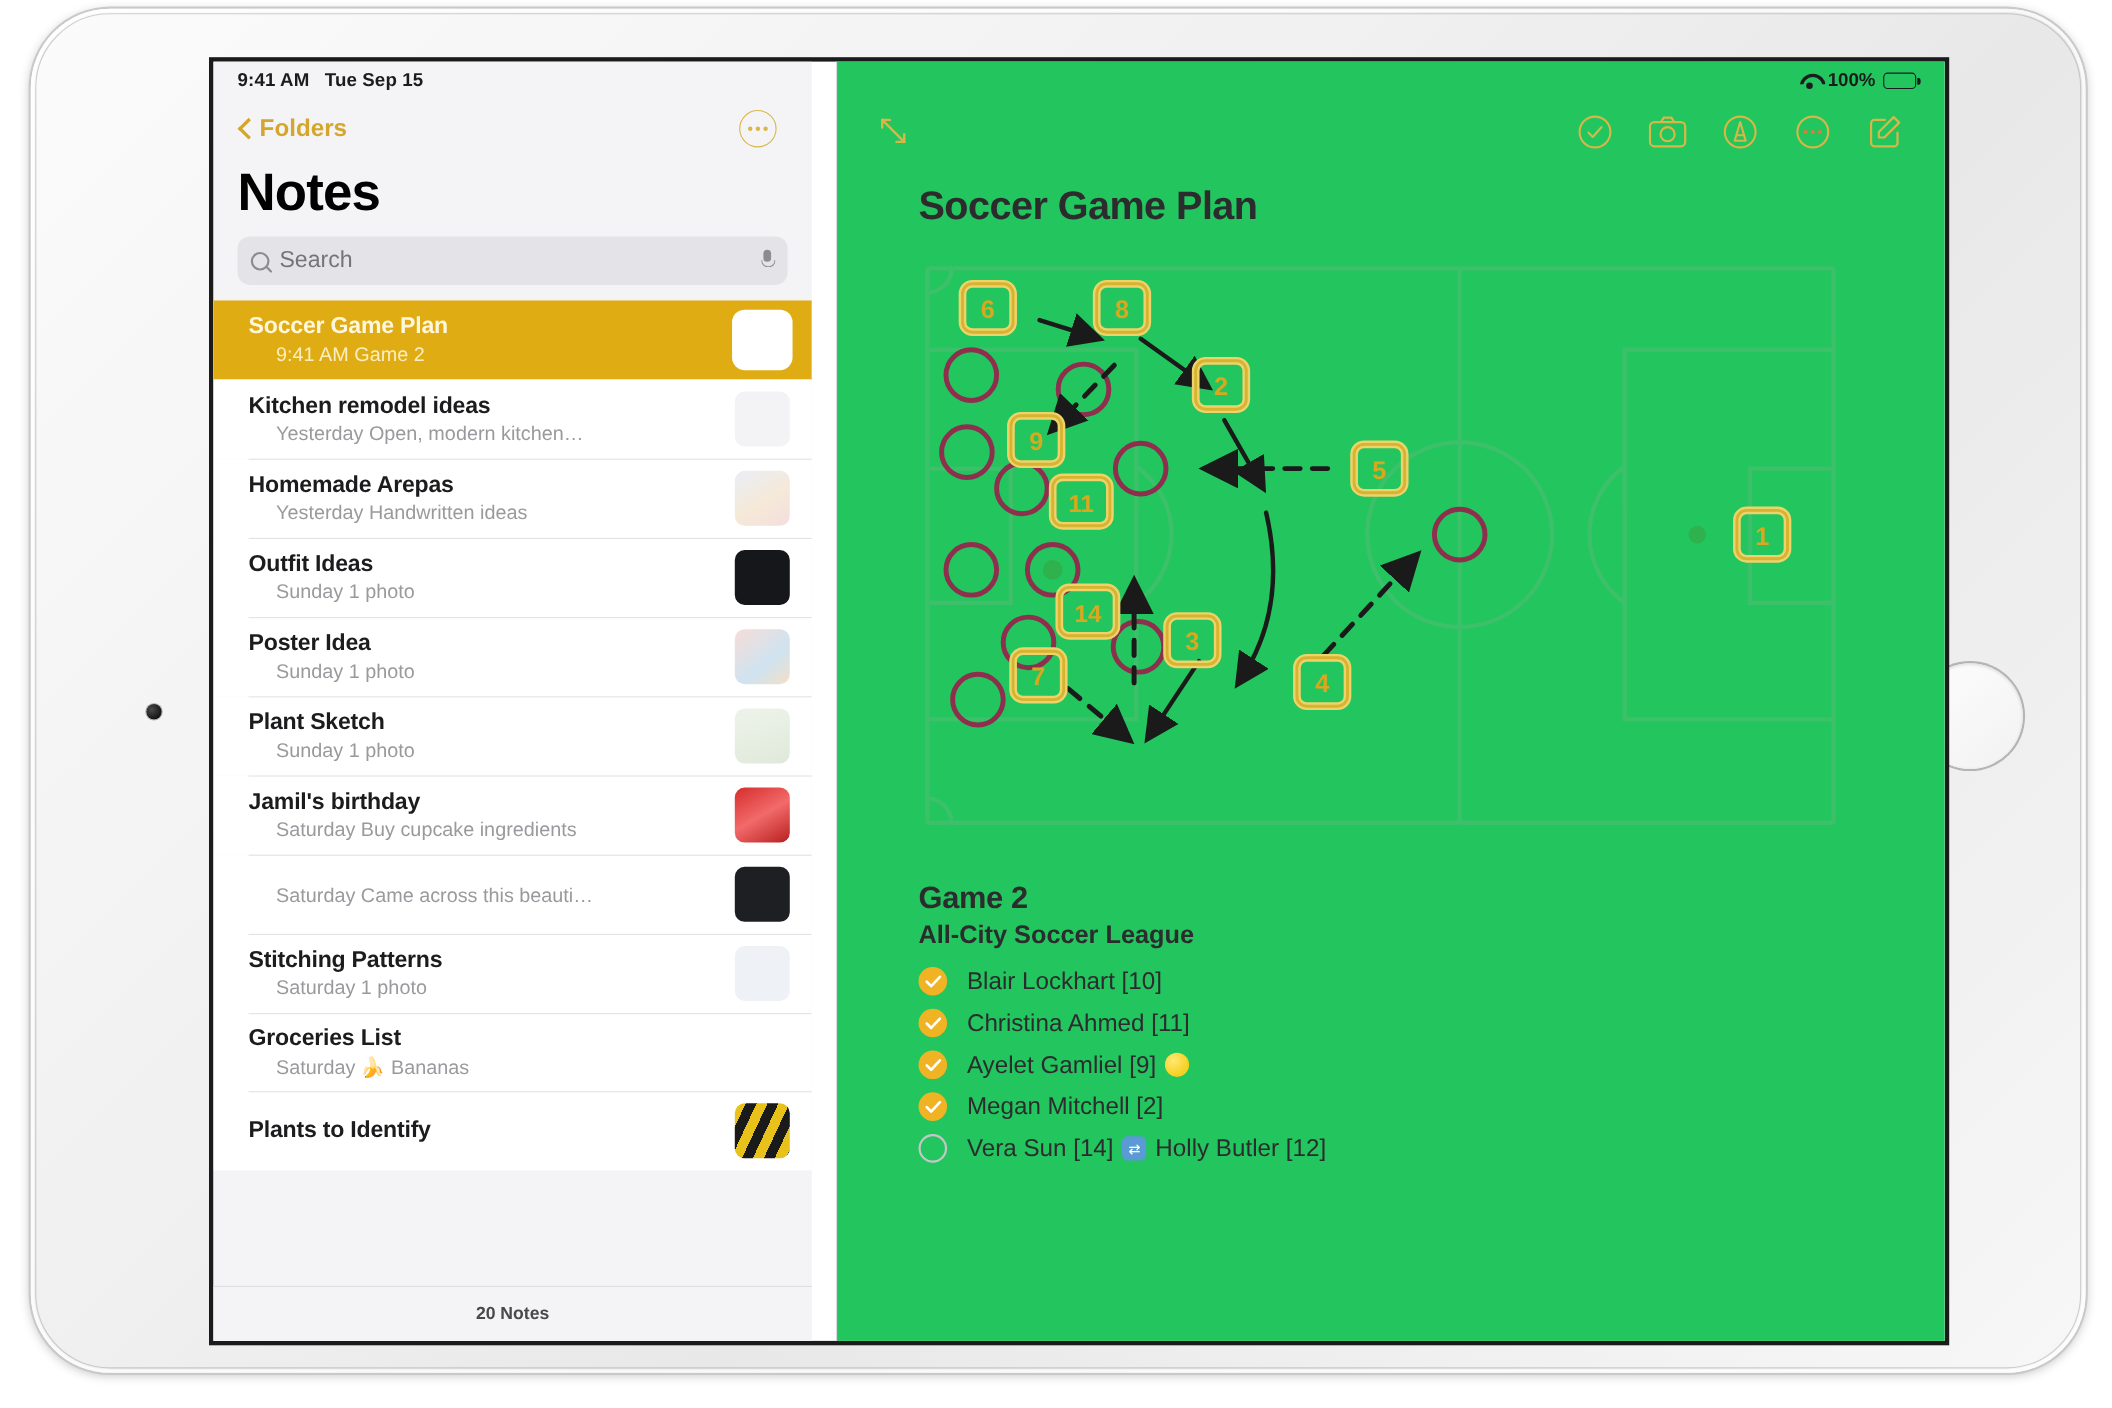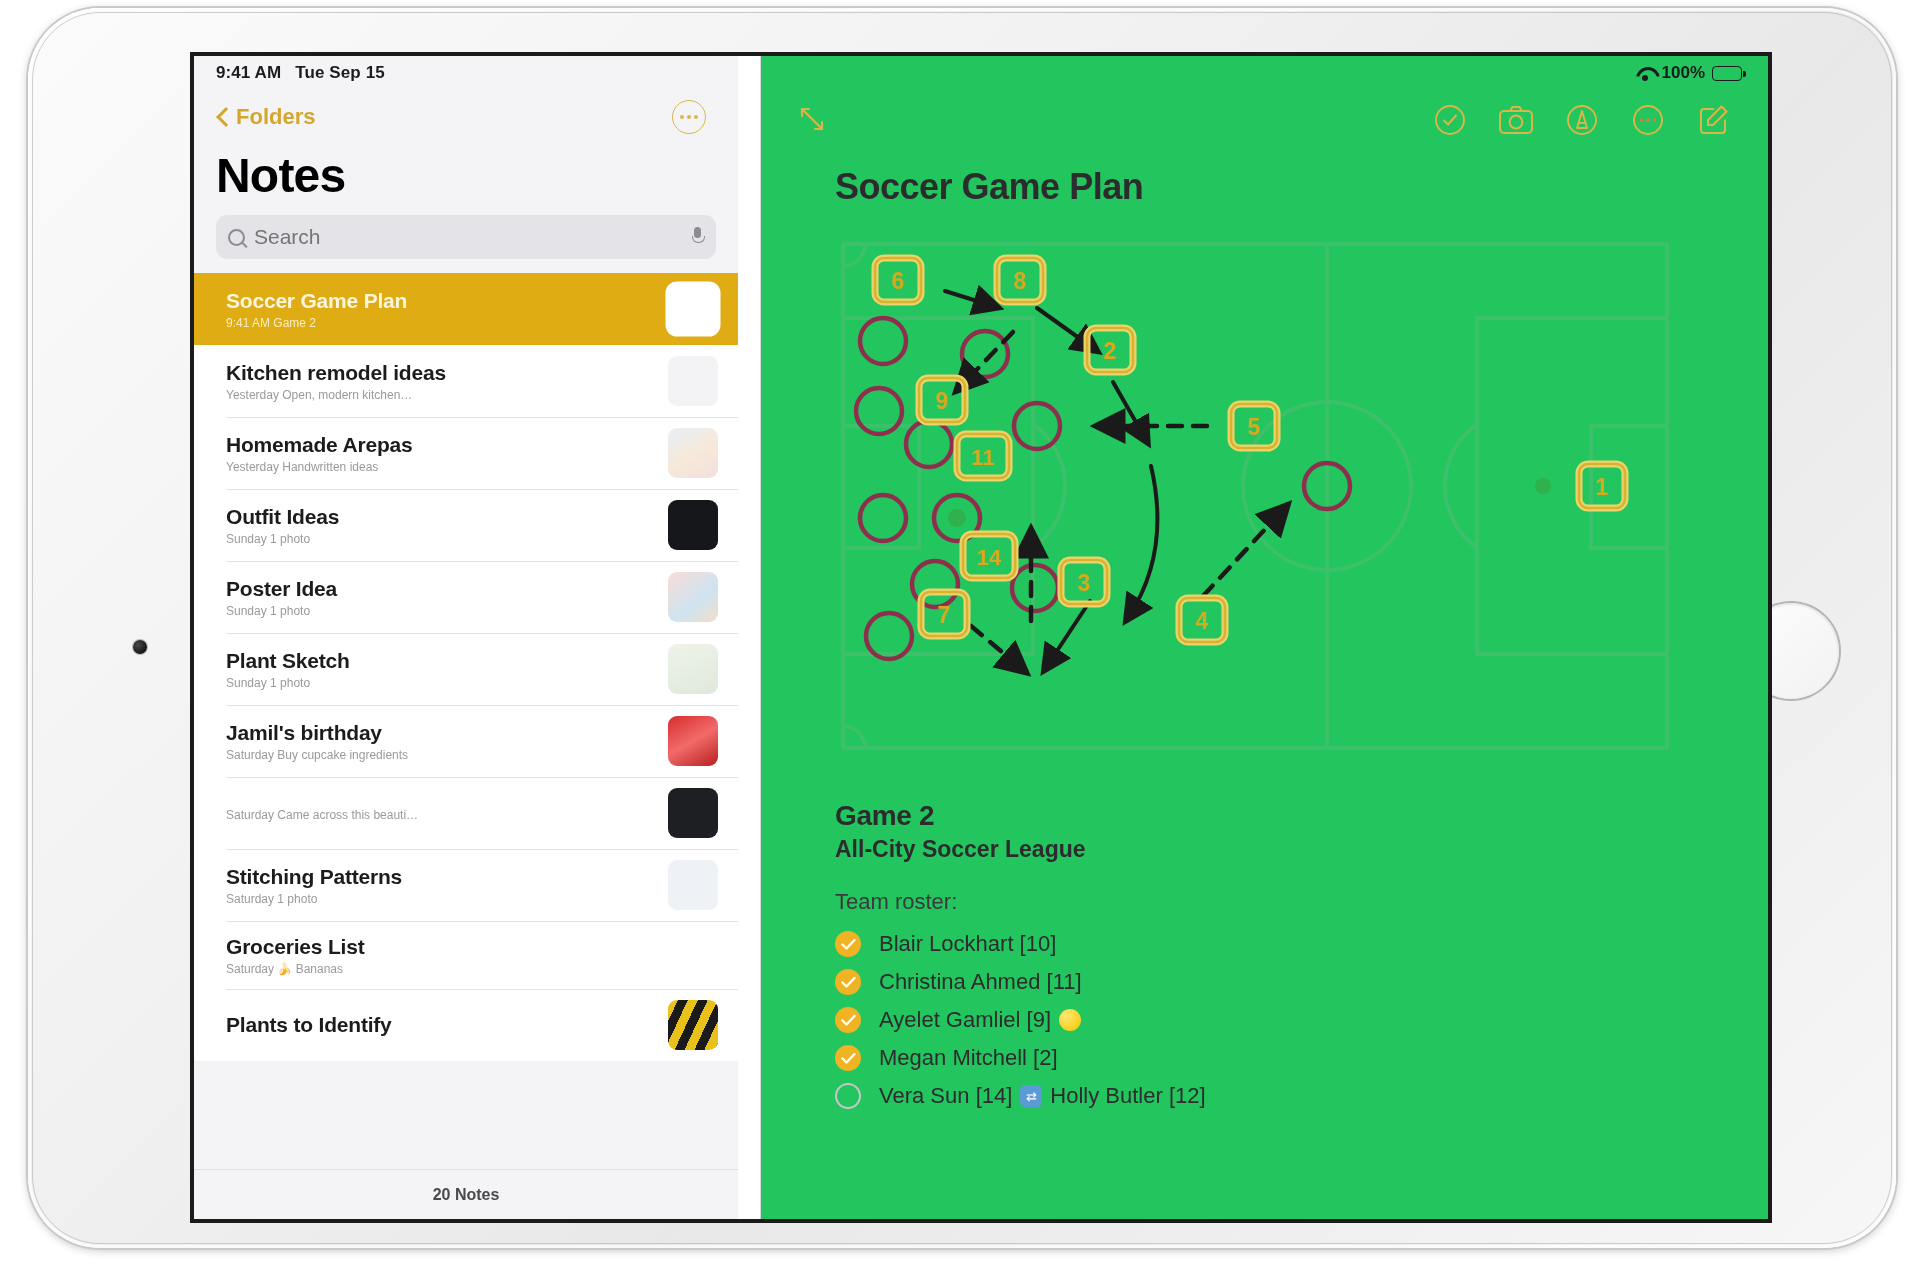--- a/index.html
+++ b/index.html
@@ -240,26 +240,27 @@
   .note-title {
     font-size: 21px;
     font-weight: bold;
     color: #1c1c1e;
     white-space: nowrap;
     overflow: hidden;
     text-overflow: ellipsis;
     letter-spacing: -0.2px;
   }
   .note-sub {
-    font-size: 12px;
+    font-size: 18px;
     color: #9a9a9e;
     margin-top: 3px;
     white-space: nowrap;
     overflow: hidden;
     text-overflow: ellipsis;
+    margin-left: 25px;
   }
   .selected .note-title { color: #fff7dd; }
   .selected .note-sub { color: #fbeec0; }
 
   .note-emoji { font-size: 18px; margin-right: 4px; }
 
   .thumb {
     width: 50px; height: 50px;
     border-radius: 9px;
     flex: 0 0 auto;
@@ -747,21 +748,20 @@
                 <rect x="744" y="228" width="46" height="44" rx="9" fill="none" stroke="#ecd36a" stroke-width="7"></rect>
                 <rect x="744" y="228" width="46" height="44" rx="9" fill="none" stroke="#d8b331" stroke-width="2.6"></rect>
                 <text x="767" y="259" font-family="Liberation Sans, sans-serif" font-size="23" font-weight="bold" fill="#d8a91e" text-anchor="middle">1</text>
               </g>
             </g>
           </svg>
         </div>
 
         <div class="body-h1">Game 2</div>
         <div class="body-h2">All-City Soccer League</div>
-        <div class="body-p">Team roster:</div>
 
         <div class="check-list" id="roster-list">
             <div class="check-row">
               <div class="check-box">
                 <svg width="15" height="13" viewBox="0 0 15 13" fill="none" stroke="#fff" stroke-width="2.4" stroke-linecap="round" stroke-linejoin="round">
                   <path d="M1.5 6.5 L5.5 10.5 L13.5 2"></path>
                 </svg>
               </div>
               <div class="check-label">Blair Lockhart [10]</div>
             </div>

